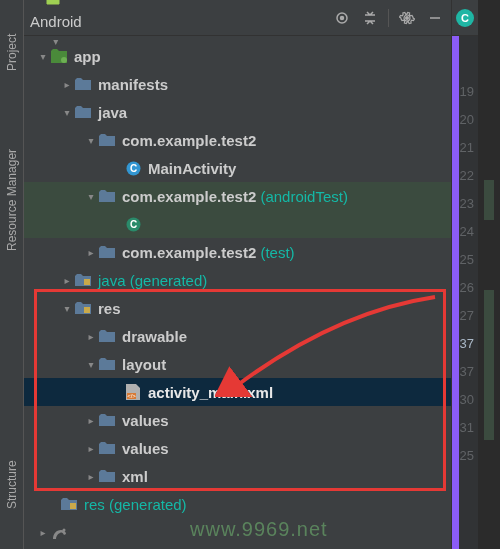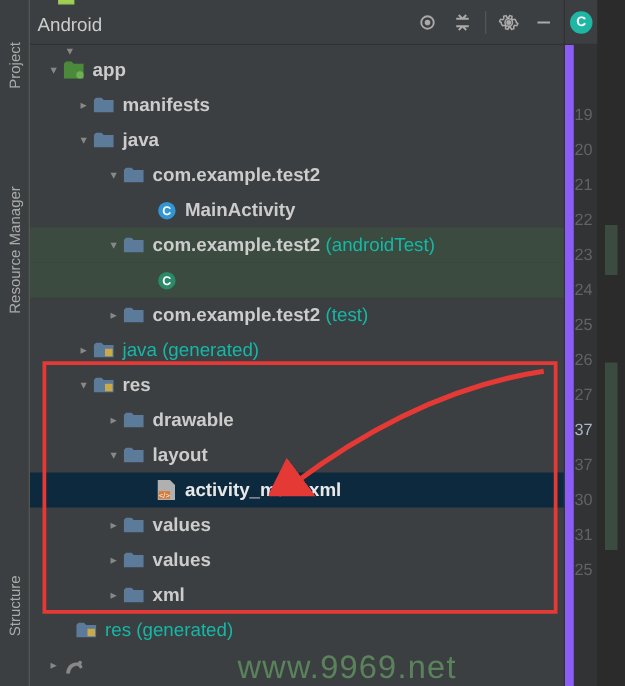--- a/index.html
+++ b/index.html
@@ -84,21 +84,21 @@
   .ln { height: 28px; color:#606366; font-size:13px; text-align:right; padding-right:4px; }
   .ln.sel { color: #a9b7c6; }
   .editstrip {
     position: absolute; left: 478px; top: 0; width: 22px; height: 549px;
     background: #2b2b2b;
   }
   .editstrip .bar { position:absolute; left:6px; width:10px; background:#3b4b3f; }
   .watermark {
     position: absolute; left: 190px; top: 518px;
     color: rgba(120, 200, 120, 0.5);
-    font-size: 26px; font-weight: 500;
+    font-size: 20px; font-weight: 500;
     letter-spacing: 1px;
     pointer-events: none;
   }
 </style>
 </head>
 <body>
 
 <div class="tabs-left">
   <div class="vtab vt1">
       <span>Project</span>

